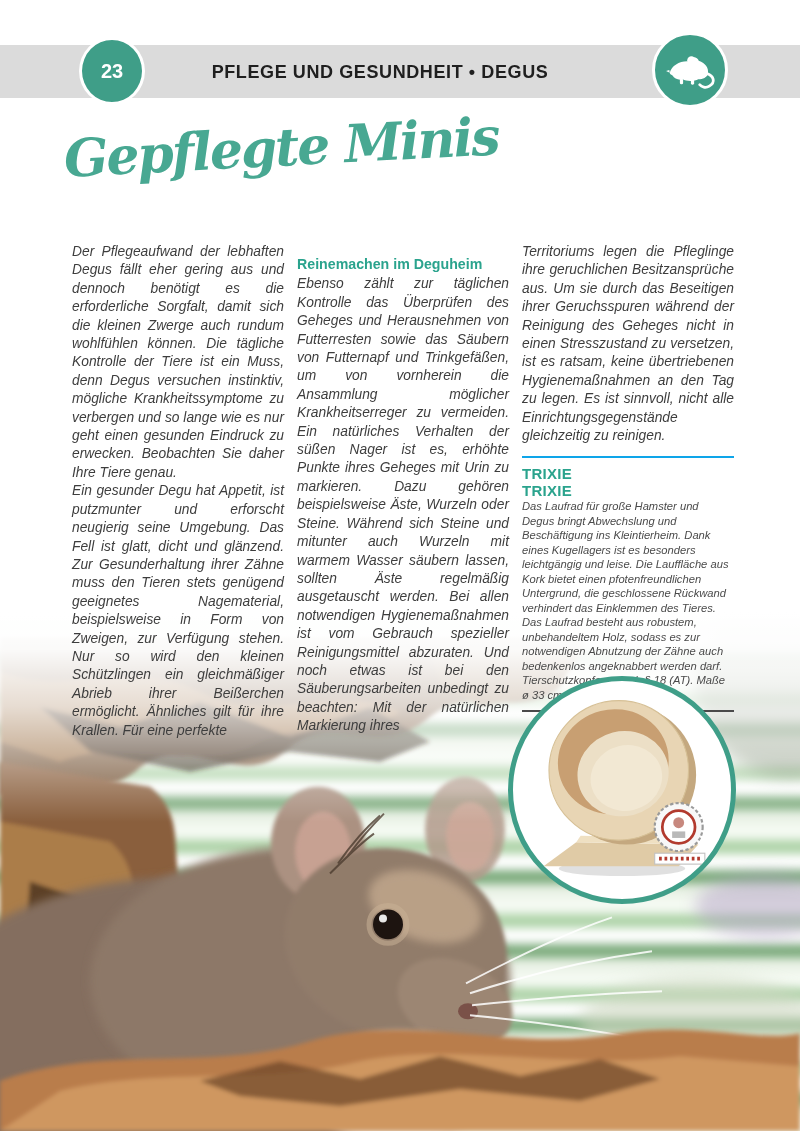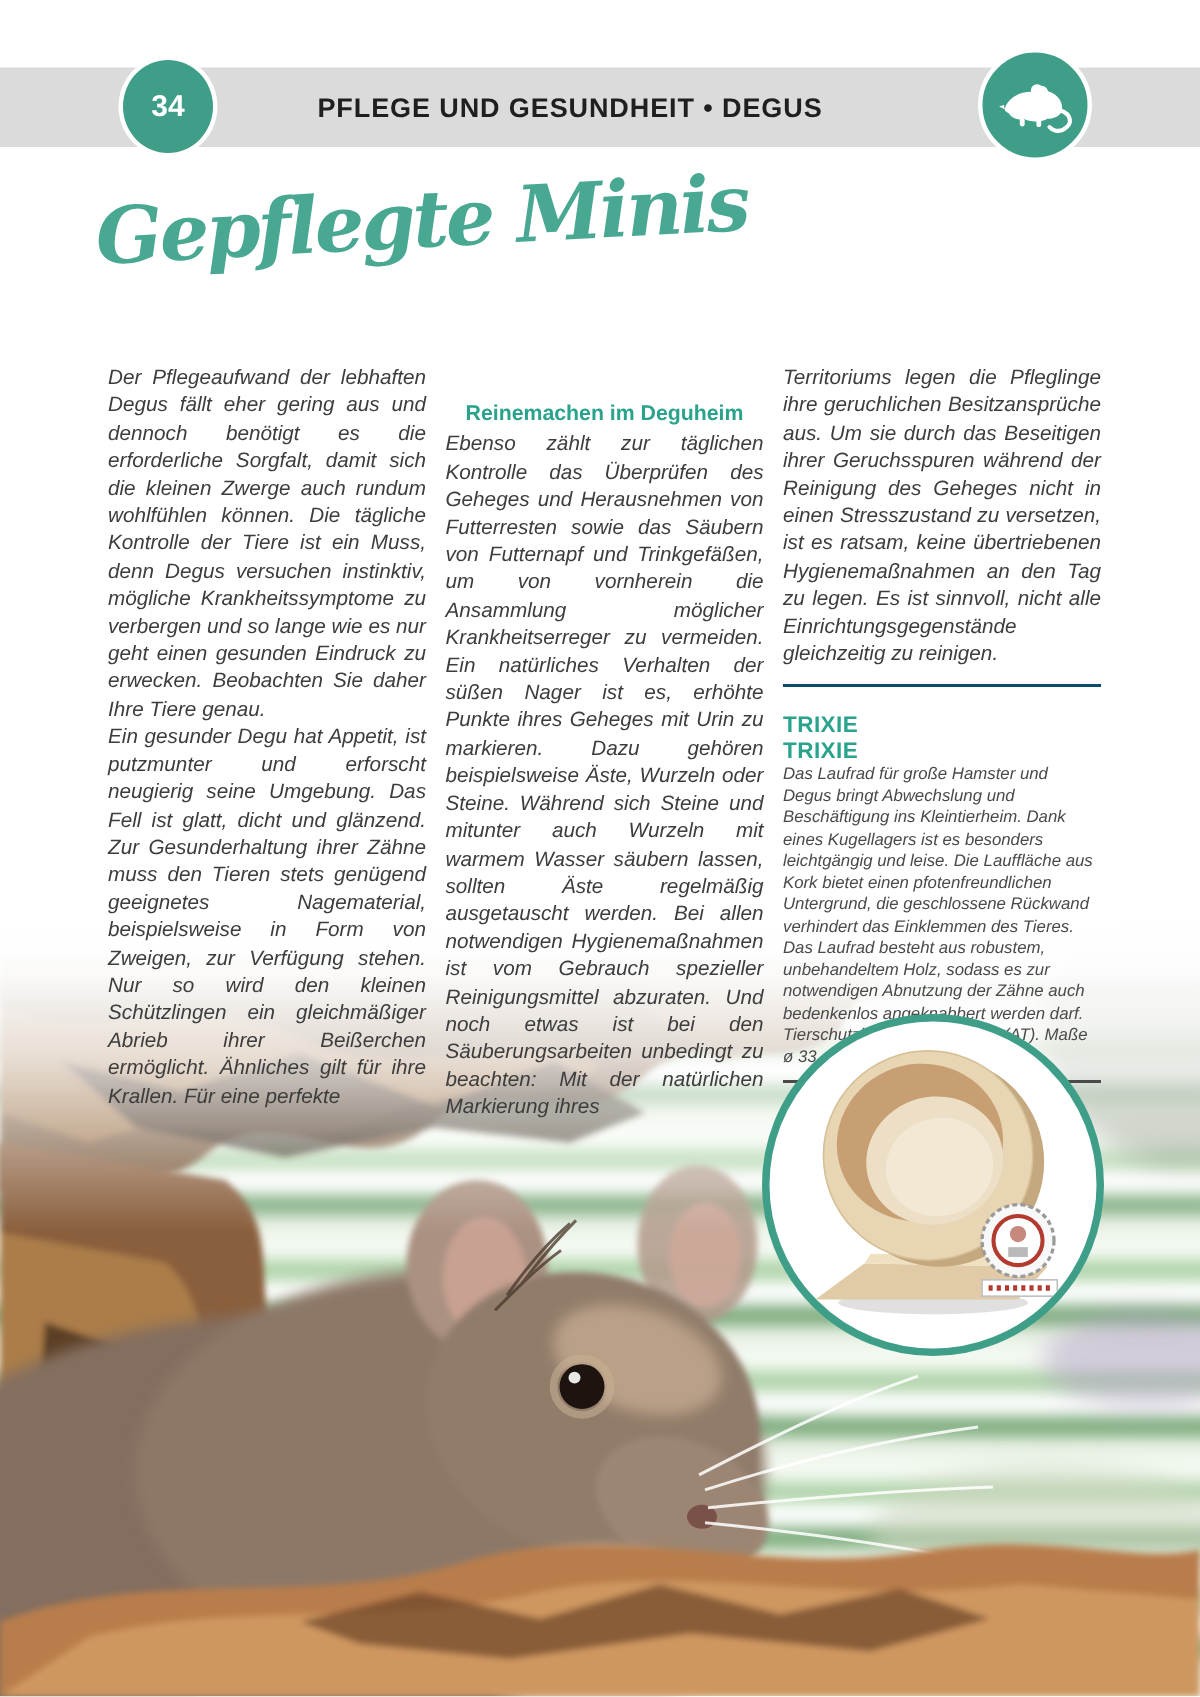--- a/index.html
+++ b/index.html
@@ -21,24 +21,24 @@
   
   .script-title{position:absolute;left:64px;top:128px;z-index:3;color:#48a892;
       font-family:"DejaVu Serif",serif;font-style:italic;font-weight:bold;
       font-size:52px;letter-spacing:-2px;transform:rotate(-3deg);transform-origin:left center;}
 
   
   .columns{position:absolute;left:72px;top:243px;width:662px;z-index:3;
       display:grid;grid-template-columns:repeat(3,1fr);column-gap:13px;
       font-size:13.8px;line-height:18.4px;color:#3d3d3d;text-align:justify;}
   .columns p{margin:0;hyphens:auto;overflow-wrap:break-word;font-style:italic;}
-  .col-heading{margin:24px 0 2px 0;font-size:14.2px;font-weight:bold;color:#2aa38d;text-align:center;}
+  .col-heading{margin:12px 0 2px 0;font-size:14.2px;font-weight:bold;color:#2aa38d;text-align:left;}
 
   
-  .product-box{margin-top:11px;border-top:2px solid #0c4a6e;padding-top:17px;}
+  .product-box{margin-top:11px;border-top:2px solid #0ea5e9;padding-top:7px;}
   .product-brand{margin:0;font-size:15px;line-height:17px;font-weight:bold;color:#2aa38d;
       letter-spacing:.3px;text-align:left;}
   .product-desc{margin:9px 0 0 0;font-size:11.2px;line-height:14.5px;color:#4a4a4a;
       text-align:left !important;}
   .product-rule{border:none;border-top:2px solid #4a4a4a;margin:8px 0 0 0;}
 
   
   .photo{position:absolute;left:0;top:612px;width:800px;height:519px;z-index:1;overflow:hidden;}
   .photo-stripes{position:absolute;inset:-10px;filter:blur(5px);
       background:repeating-linear-gradient(180deg,
@@ -123,21 +123,21 @@
         <path d="M0,470 C100,432 210,462 310,430 C410,400 510,442 620,422 C700,410 760,432 800,422 L800,520 L0,520 Z" fill="#b97d4c"></path>
         <path d="M60,480 C160,455 260,475 360,450 C460,430 560,460 680,445 L800,455 L800,520 L0,520 Z" fill="#d9a26b" opacity=".7"></path>
         <path d="M200,470 L280,450 L360,468 L440,445 L520,465 L600,448 L660,468 L580,490 L460,478 L340,495 L240,485 Z" fill="#6b4526" opacity=".7"></path>
       </g>
     </svg>
     <div class="photo-fade"></div>
   </div>
 
   <div class="topbar-bg"></div>
   <div class="page-badge">
-    <span>34</span>
+    <span>23</span>
   </div>
   <div class="header-title">PFLEGE UND GESUNDHEIT • DEGUS</div>
   <div class="mouse-badge">
     <svg viewBox="0 0 120 100">
       <path fill="#ffffff" d="M16,56 C20,40 38,30 56,31 C60,20 76,19 79,30 C94,35 101,46 99,58 C97,66 88,70 78,70 C70,75 52,75 44,70 C36,73 26,69 22,62 C18,60 16,58 16,56 Z"></path>
       <circle cx="63" cy="29" r="9" fill="#ffffff"></circle>
       <path d="M97,58 C112,63 116,77 102,85 C94,90 85,87 81,82" stroke="#ffffff" stroke-width="6" fill="none" stroke-linecap="round"></path>
       <rect x="38" y="69" width="7" height="12" rx="3" fill="#ffffff"></rect>
       <rect x="62" y="70" width="7" height="12" rx="3" fill="#ffffff"></rect>
       <path d="M16,56 L8,52 L15,50 Z" fill="#ffffff"></path>

